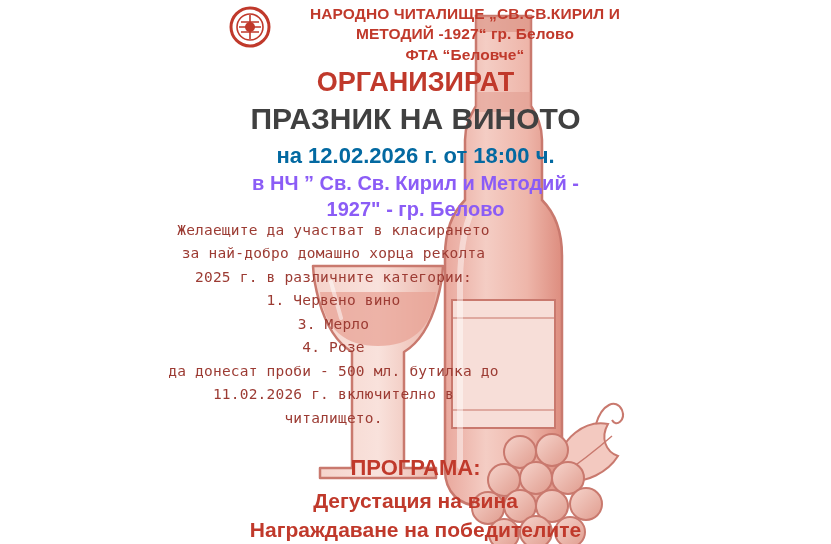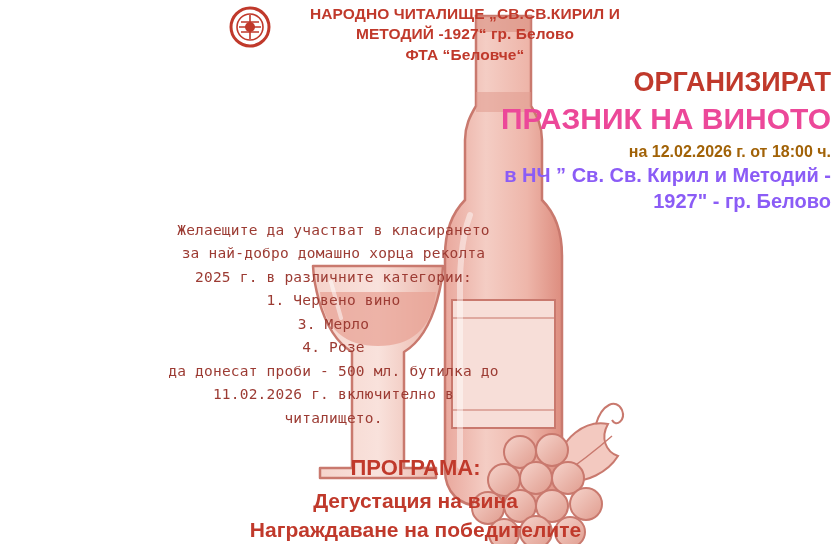--- a/index.html
+++ b/index.html
@@ -52,40 +52,40 @@
     letter-spacing: 0.1px;
   }
   .header-block div { white-space: nowrap; }
 
   
   .center-col {
     position: absolute;
     left: 0;
     top: 66px;
     width: 831px;
-    text-align: right;
+    text-align: center;
   }
   .h-org {
     color: #c0392b;
     font-weight: bold;
     font-size: 27px;
     line-height: 1.22;
     margin-bottom: 2px;
   }
   .h-title {
-    color: #ec4899;
+    color: #404040;
     font-weight: bold;
     font-size: 30px;
     line-height: 1.22;
     margin-bottom: 3px;
   }
   .h-when {
-    color: #a16207;
-    font-weight: bold;
-    font-size: 16px;
+    color: #0369a1;
+    font-weight: bold;
+    font-size: 22px;
     line-height: 1.32;
   }
   .h-where {
     color: #8b5cf6;
     font-weight: bold;
     font-size: 20px;
     line-height: 1.34;
   }
 
   

